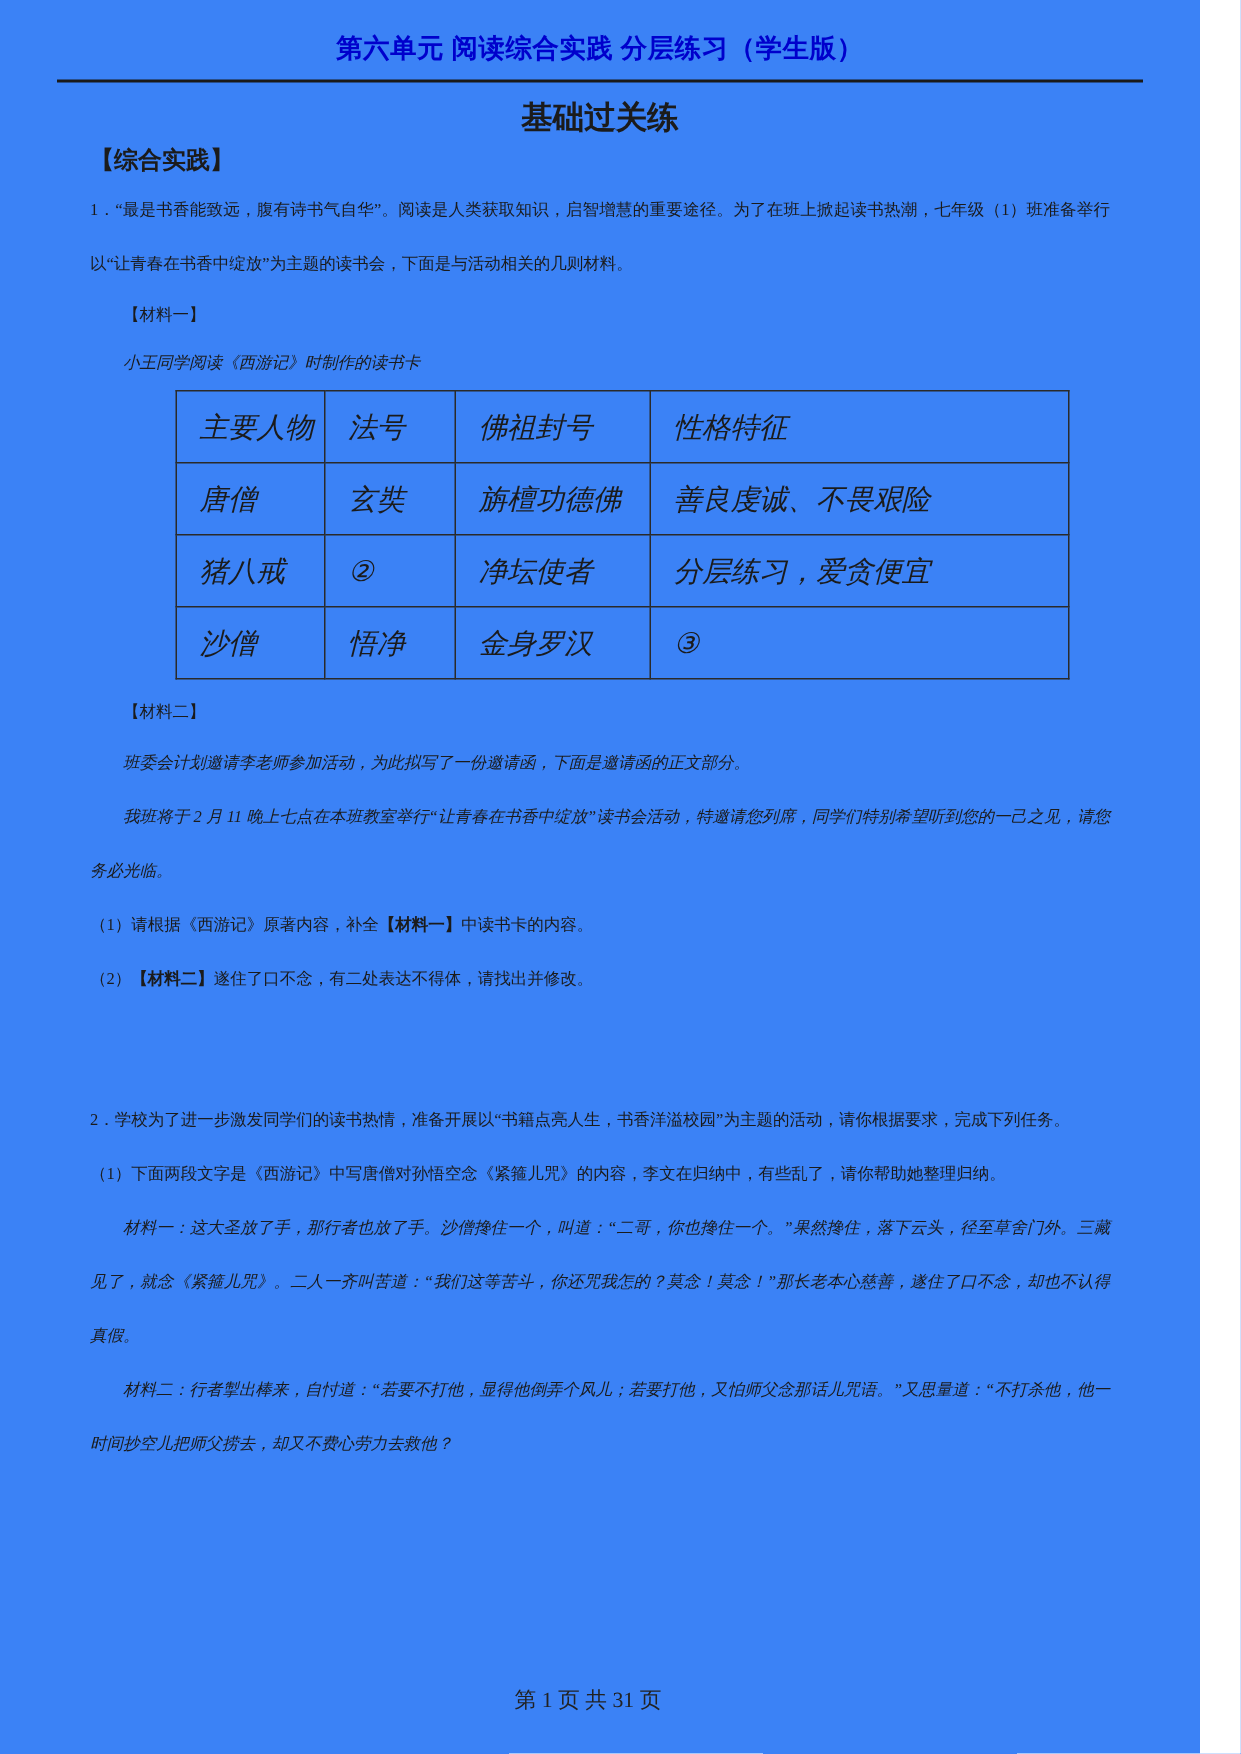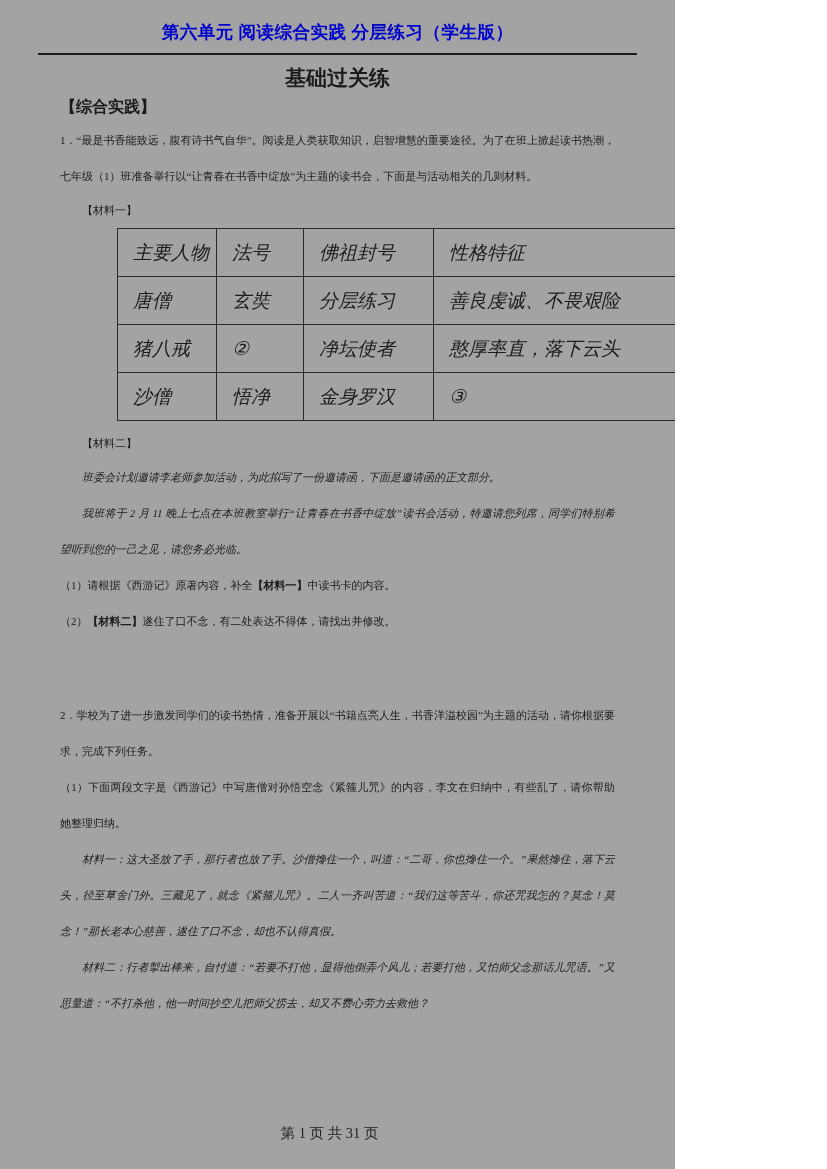--- a/index.html
+++ b/index.html
@@ -1,19 +1,19 @@
 <!DOCTYPE html>
 <html><head>
 <meta charset="utf-8">
 <style>
   html,body { margin:0; padding:0; background:#ffffff; }
   .page {
     position:relative;
-    width:675px; height:1169px;
-    background:#a3a3a3;
+    width:800px; height:1169px;
+    background:#3b82f6;
     font-family:"Liberation Serif","DejaVu Serif",serif;
     color:#1b1b1b;
     overflow:hidden;
   }
   .doc-title {
     padding-top:20px;
     text-align:center;
     font-size:17.5px;
     font-weight:bold;
     letter-spacing:0.5px;
@@ -83,46 +83,47 @@
   <div class="header-rule"></div>
 
   <div class="content">
 
     <div class="subtitle">基础过关练</div>
     <div class="practice-label">【综合实践】</div>
 
     <p class="para" style="margin-top:4px;">1．“最是书香能致远，腹有诗书气自华”。阅读是人类获取知识，启智增慧的重要途径。为了在班上掀起读书热潮，七年级（1）班准备举行以“让青春在书香中绽放”为主题的读书会，下面是与活动相关的几则材料。</p>
 
     <p class="para tight indent2">【材料一】</p>
+    <p class="para tight indent2 kai">小王同学阅读《西游记》时制作的读书卡</p>
 
     <table class="card">
       <colgroup>
         <col style="width:99px">
           <col style="width:87px">
           <col style="width:130px">
           <col style="width:279px">
       </colgroup>
       <tbody>
           <tr>
         <th>主要人物</th>
         <th>法号</th>
         <th>佛祖封号</th>
         <th>性格特征</th>
       </tr>
       <tr>
         <td>唐僧</td>
         <td>玄奘</td>
-        <td>分层练习</td>
+        <td>旃檀功德佛</td>
         <td>善良虔诚、不畏艰险</td>
       </tr>
       <tr>
         <td>猪八戒</td>
         <td>②</td>
         <td>净坛使者</td>
-        <td>憨厚率直，落下云头</td>
+        <td>分层练习，爱贪便宜</td>
       </tr>
       <tr>
         <td>沙僧</td>
         <td>悟净</td>
         <td>金身罗汉</td>
         <td>③</td>
       </tr>
     </tbody>
       </table>
 

